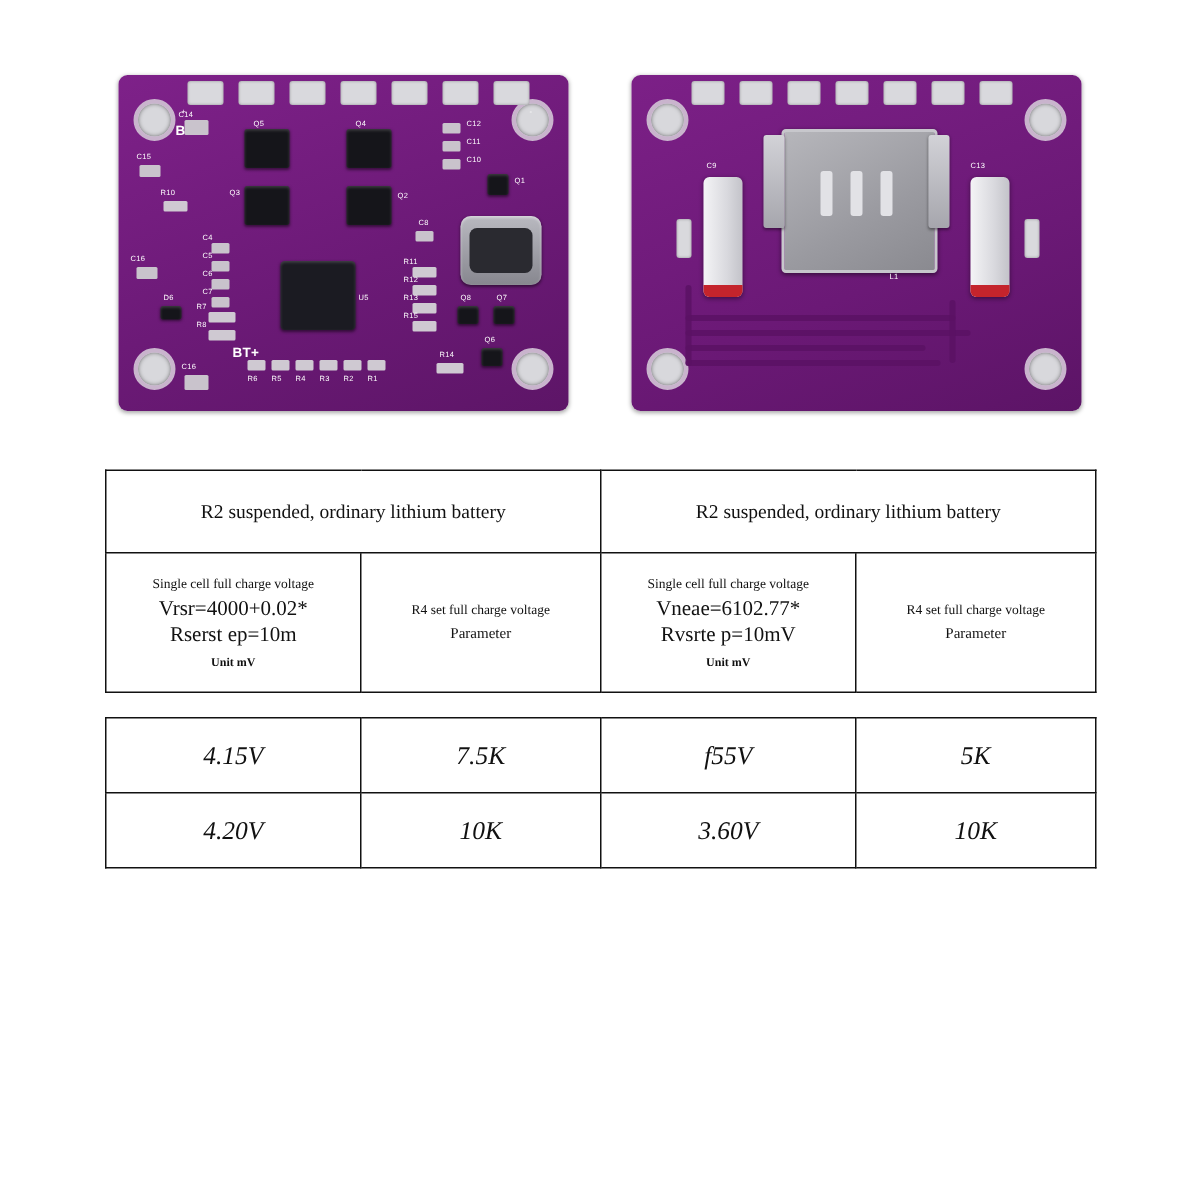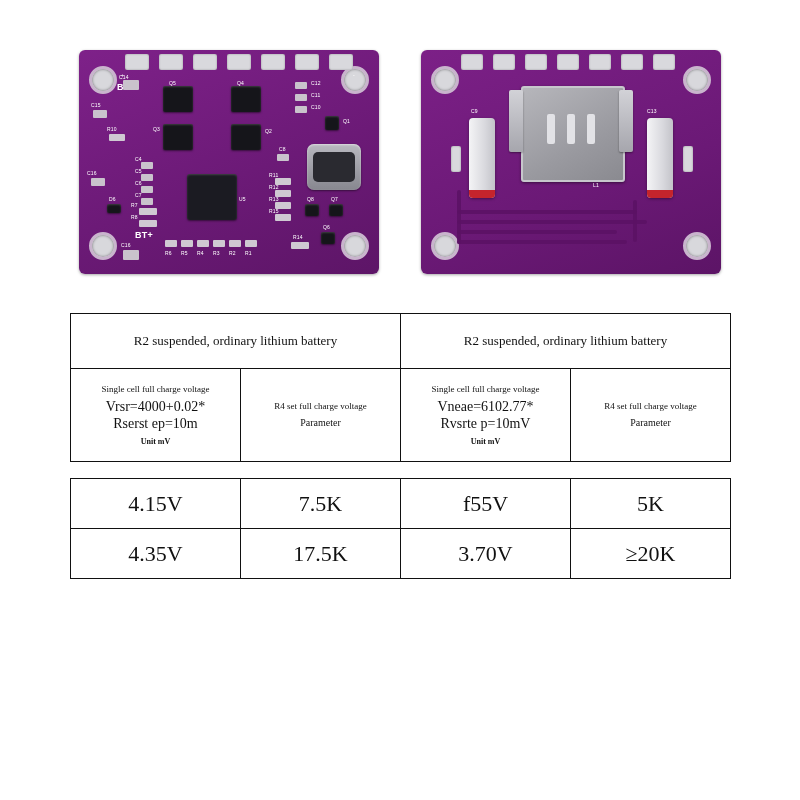--- a/index.html
+++ b/index.html
@@ -82,21 +82,21 @@
   }
   #header-table{left:70px;top:313px;width:660px;}
   #header-table td{height:52px;font-size:13px;}
   #header-table td.sub{height:90px;}
   .sub .ttl{font-size:9px;margin-bottom:4px;}
   .sub .fml{font-size:14px;line-height:17px;}
   .sub .unit{font-size:8px;margin-top:5px;font-weight:bold;}
   .sub .param{font-size:10px;line-height:15px;}
 
   #data-table{left:70px;top:478px;width:660px;}
-  #data-table td{height:47px;font-size:22px;}
+  #data-table td{height:47px;font-size:17px;font-style:italic;}
 </style>
 </head>
 <body>
 
 <div class="page">
 
   <div class="boards">
 
     <div class="board front">
 
@@ -110,21 +110,21 @@
       <div class="pad" style="left:114px;top:4px;width:24px;height:16px;"></div>
       <div class="pad" style="left:148px;top:4px;width:24px;height:16px;"></div>
       <div class="pad" style="left:182px;top:4px;width:24px;height:16px;"></div>
       <div class="pad" style="left:216px;top:4px;width:24px;height:16px;"></div>
       <div class="pad" style="left:250px;top:4px;width:24px;height:16px;"></div>
 
       <div class="silk" style="left:42px;top:22px;">+</div>
       <div class="silk" style="left:274px;top:22px;">-</div>
 
       <div class="silk big" style="left:38px;top:34px;">BT-</div>
-      <div class="silk big" style="left:12px;top:182px;padding-left:44px;">BT+</div>
+      <div class="silk big" style="left:32px;top:182px;padding-left:44px;">BT+</div>
 
       <div class="chip" style="left:84px;top:36px;width:30px;height:26px;"></div>
       <div class="chip" style="left:152px;top:36px;width:30px;height:26px;"></div>
       <div class="chip" style="left:84px;top:74px;width:30px;height:26px;"></div>
       <div class="chip" style="left:152px;top:74px;width:30px;height:26px;"></div>
       <div class="silk" style="left:90px;top:30px;">Q5</div>
       <div class="silk" style="left:158px;top:30px;">Q4</div>
       <div class="silk" style="left:74px;top:76px;">Q3</div>
       <div class="silk" style="left:186px;top:78px;">Q2</div>
 
@@ -297,21 +297,21 @@
         <col style="width:160px">
     </colgroup>
     <tbody>
       <tr>
         <td>4.15V</td>
         <td>7.5K</td>
         <td>f55V</td>
         <td>5K</td>
       </tr>
       <tr>
-        <td>4.35V</td>
-        <td>17.5K</td>
-        <td>3.70V</td>
-        <td>≥20K</td>
+        <td>4.20V</td>
+        <td>10K</td>
+        <td>3.60V</td>
+        <td>10K</td>
       </tr>
     </tbody>
   </table>
 
 </div>
 
 </body></html>

